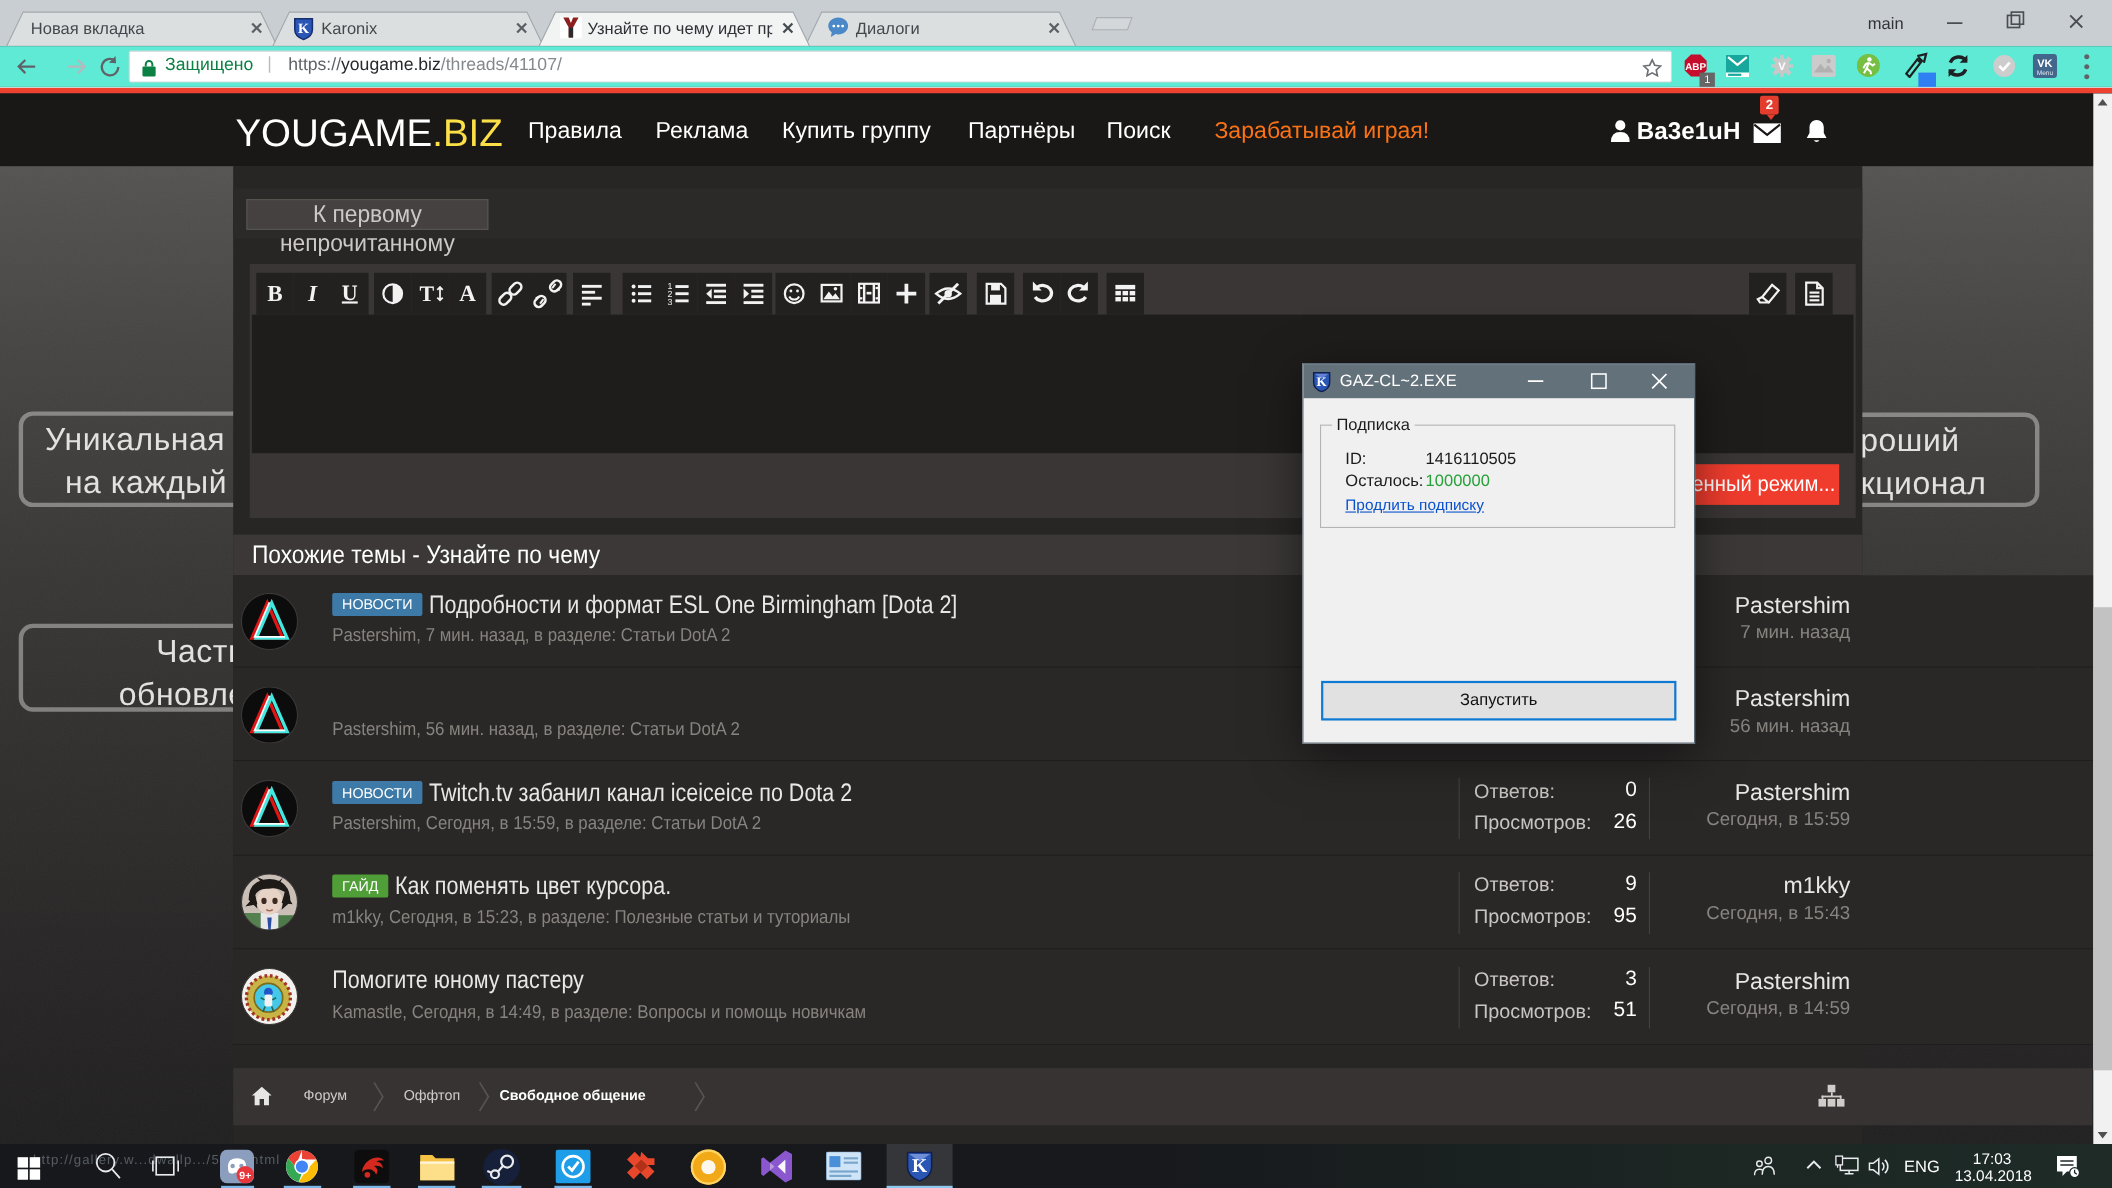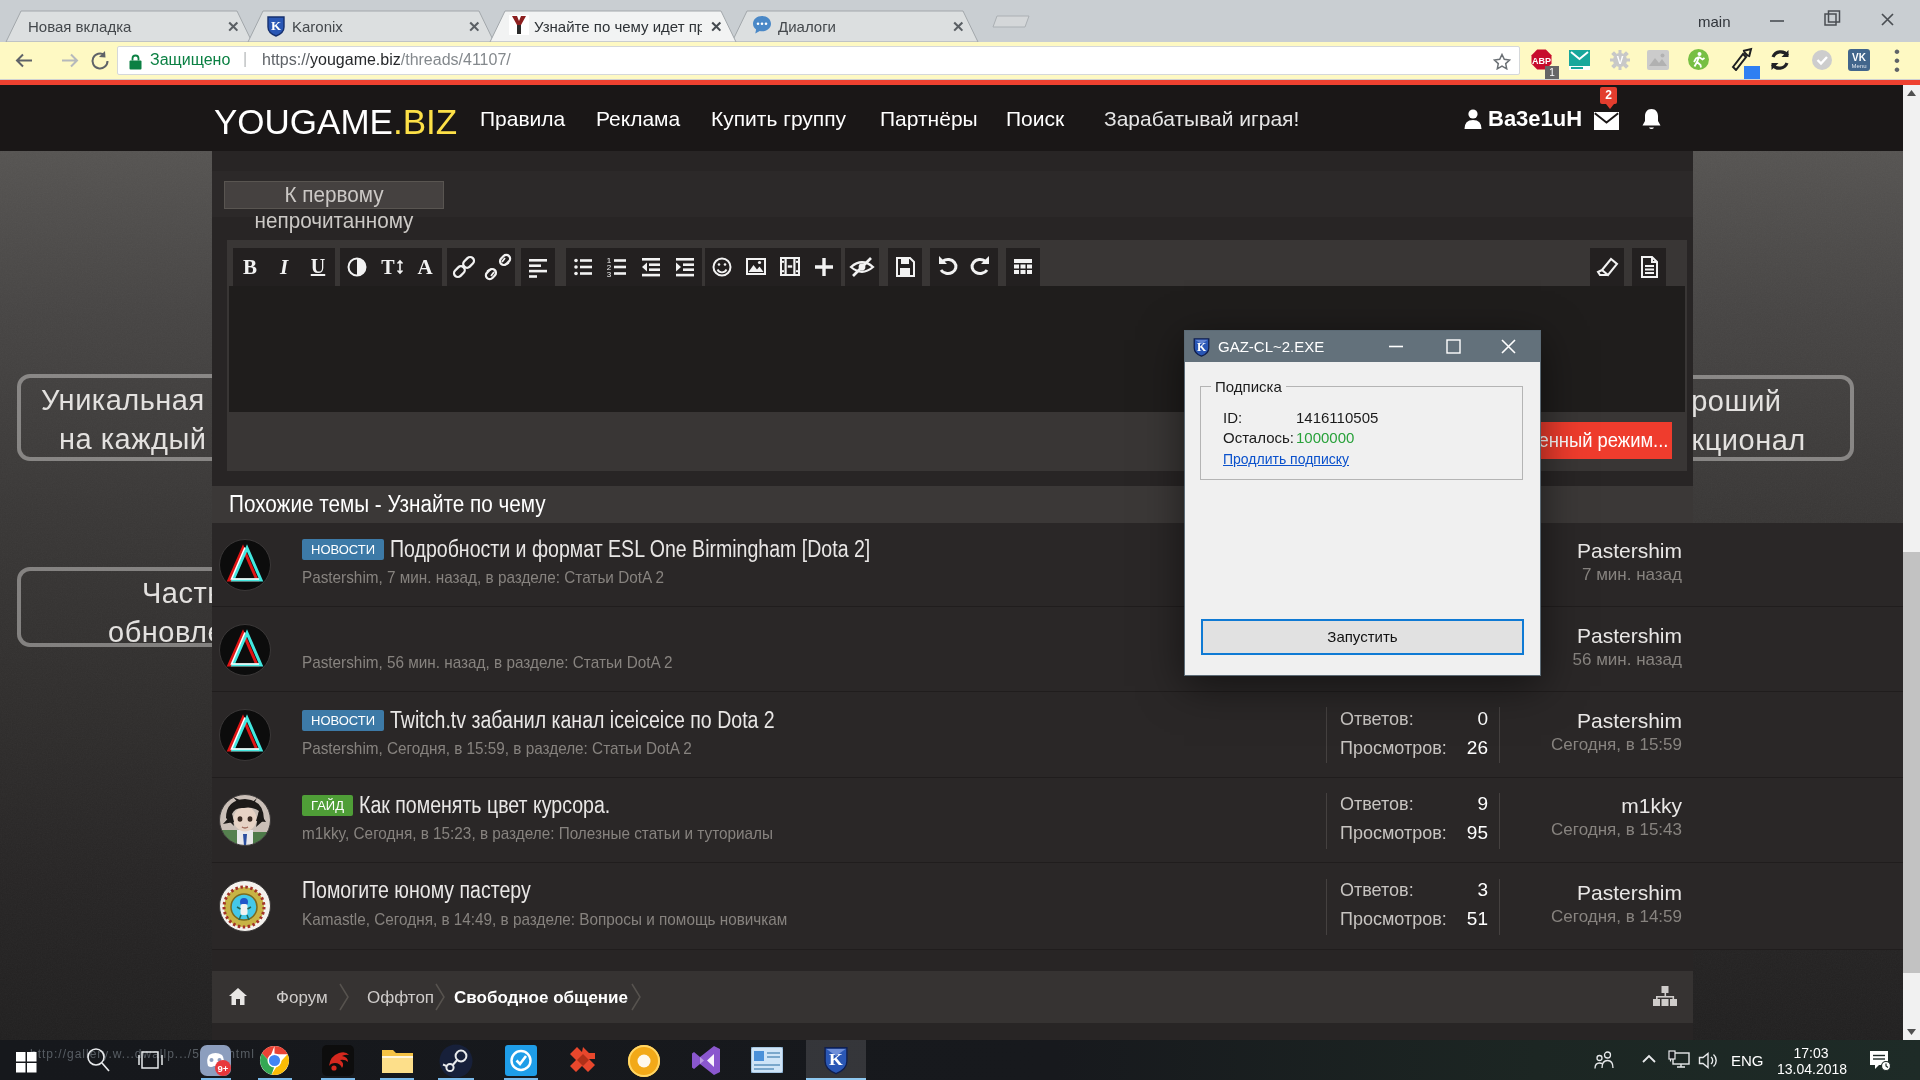--- a/index.html
+++ b/index.html
@@ -4,38 +4,38 @@
 <style>
 * { margin:0; padding:0; box-sizing:border-box; }
 html,body { width:1920px; height:1080px; overflow:hidden; background:#222; font-family:"Liberation Sans", sans-serif; -webkit-font-smoothing:antialiased; }
 #stage { position:absolute; left:0; top:0; width:1920px; height:1080px; }
 .abs { position:absolute; }
 
 
 #tabbar { left:0; top:0; width:1920px; height:42px; background:#c9ced2; }
 .tabtxt { position:absolute; top:8px; font-size:15px; color:#44484c; white-space:nowrap; overflow:hidden; }
 .tabx { position:absolute; top:9px; width:15px; height:15px; color:#5a5f64; font-size:15px; line-height:15px; font-weight:bold; }
-#toolbar { left:0; top:42px; width:1920px; height:37px; background:#fef9c3; }
+#toolbar { left:0; top:42px; width:1920px; height:37px; background:#5eead4; }
 #urlbar { position:absolute; left:117px; top:4px; width:1403px; height:29px; background:#fff; border:1px solid #d5d8da; border-radius:2px; }
 #stripe { left:0; top:80px; width:1920px; height:5px; background:#ee4130; }
 #stripe2 { left:0; top:79px; width:1920px; height:1px; background:#cfd1d2; }
 
 
 #site { left:0; top:85px; width:1920px; height:955px; overflow:hidden; background:#272424; }
 #sitehead { position:absolute; left:0; top:0; width:1920px; height:66px; background:#1a1717; }
 #bgtex { position:absolute; left:0; top:66px; width:1920px; height:889px;
   background:linear-gradient(180deg,#565452 0%,#474544 18%,#3a3837 40%,#302e2d 62%,#272525 82%,#212020 100%); }
 .bgbox { position:absolute; border:4px solid rgba(195,193,191,.55); border-radius:13px; color:#e3e1df; font-size:29px; line-height:39px; letter-spacing:.5px; }
 #column { position:absolute; left:212px; top:66px; width:1481px; height:889px; background:#282525; }
 
 
 #logo { position:absolute; left:214px; top:17px; font-size:35px; color:#fff; letter-spacing:0px; }
 #logo span { color:#fde047; }
 .nav { position:absolute; top:22px; font-size:21px; color:#fff; }
-#navearn { color:#e5e5e5; }
+#navearn { color:#f97316; }
 #uname { position:absolute; top:21px; left:1488px; font-size:22px; font-weight:bold; color:#fff; }
 
 
 #gofirst { position:absolute; left:224px; top:115px; width:220px; height:28px; background:#454140; border:1px solid #595551; color:#cbc8c5; font-size:22px; line-height:26px; text-align:center; }
 
 
 #editor { position:absolute; left:227px; top:174px; width:1460px; height:231px; background:#393635; }
 .tbtn { position:absolute; top:8px; width:34px; height:38px; background:#232020; color:#f2f2f2; text-align:center; }
 #edarea { position:absolute; left:2px; top:46px; width:1456px; height:126px; background:#1f1d1c; }
 #redbtn { position:absolute; left:1185px; top:182px; width:260px; height:37px; background:#ef3c2d; color:#fff; font-size:20px; line-height:37px; overflow:hidden; white-space:nowrap; }
@@ -49,21 +49,21 @@
 .bguide { background:#4f9e37; }
 .rtitle { font-size:23px; color:#e9e7e6; white-space:nowrap; display:inline-block; transform:scaleX(.85); transform-origin:0 60%; }
 .rmeta { font-size:17px; color:#87837f; transform:scaleX(.9); transform-origin:0 0; white-space:nowrap; }
 .statlbl { font-size:18px; color:#c7c4c1; }
 .statval { font-size:19px; color:#fff; }
 .rname { font-size:21px; color:#e9e7e6; text-align:right; }
 .rtime { font-size:17px; color:#87837f; text-align:right; }
 .vsep { position:absolute; width:1px; background:#454140; }
 
 
-#crumbs { position:absolute; left:212px; top:886px; width:1481px; height:52px; background:#363332; color:#cfccca; font-size:17px;text-align:right; }
+#crumbs { position:absolute; left:212px; top:886px; width:1690px; height:52px; background:#363332; color:#cfccca; font-size:13px;text-align:right; }
 
 
 #sbar { left:1903px; top:85px; width:17px; height:955px; background:#f1f1f1; }
 #sthumb { position:absolute; left:0px; top:467px; width:17px; height:421px; background:#c2c2c2; }
 
 
 #dlg { left:1184px; top:330px; width:357px; height:346px; background:#f0f0f0; border:1px solid #5c6b76; box-shadow:0 10px 40px rgba(0,0,0,.5); }
 #dlgtitle { position:absolute; left:0; top:0; width:355px; height:31px; background:#63717b; color:#fff; font-size:15px; line-height:31px; }
 .grp { position:absolute; left:15px; width:323px; border:1px solid #b4b4b4; }
 .grplbl { position:absolute; top:-9px; left:10px; background:#f0f0f0; padding:0 4px; font-size:15px; color:#1b1b1b; }

